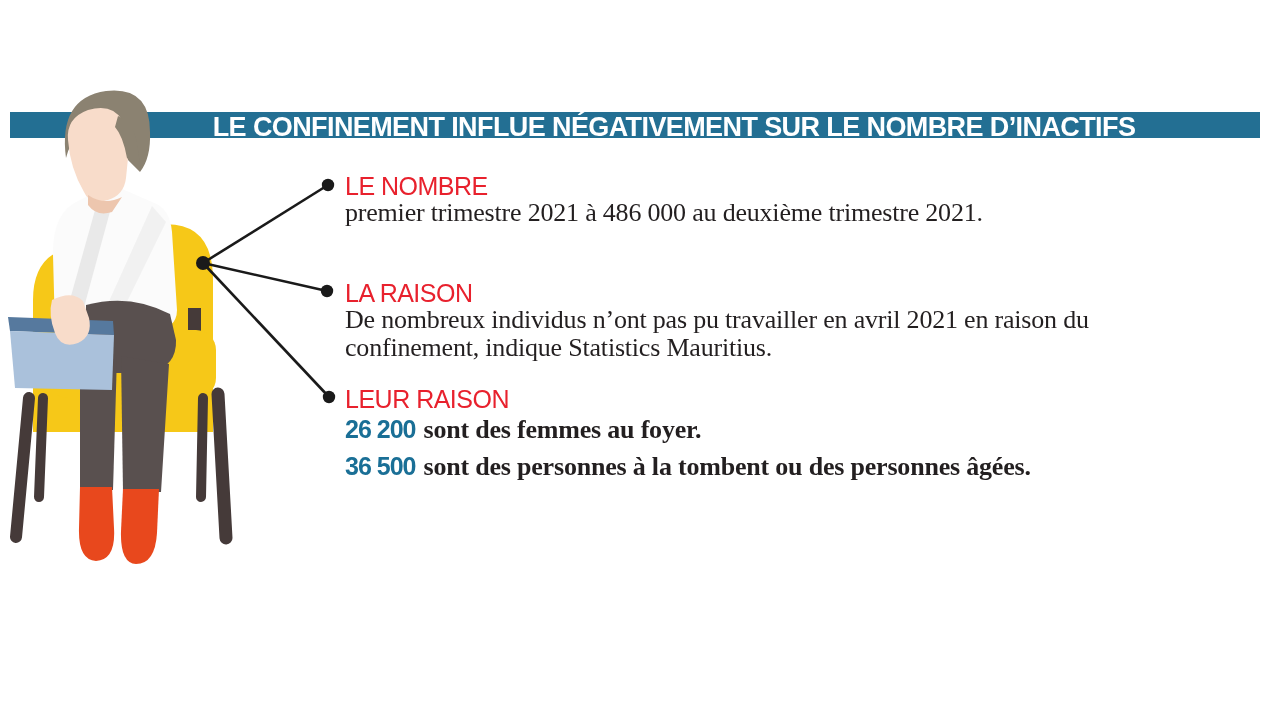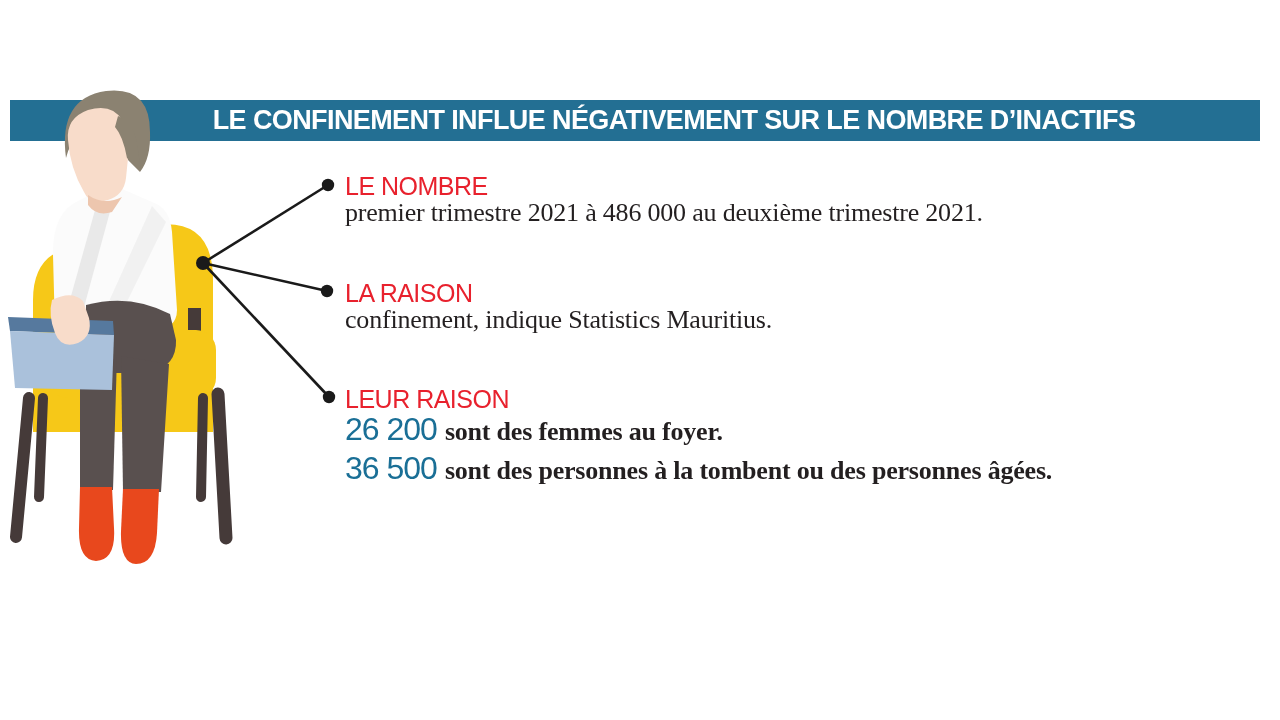--- a/index.html
+++ b/index.html
@@ -5,52 +5,53 @@
   :root{
     --banner-blue:#236f93; --heading-red:#e8212d; --number-blue:#1a6f96;
     --text-dark:#231f20; --line-black:#1a1a1a; --chair-yellow:#f6c818;
     --pants-gray:#59504f; --legs-dark:#453a39; --shoe-orange:#e8481d;
     --folder-face:#aac1db; --folder-edge:#56799e; --skin:#f8dcca;
     --skin-shadow:#edc6ae; --hair:#8b8271; --shirt:#fbfbfb; --shirt-shade:#e9e9e9;
   }
   html,body{margin:0;padding:0;background:#ffffff;}
   #canvas{position:relative;width:1280px;height:720px;background:#ffffff;overflow:hidden;
           font-family:"Liberation Sans",sans-serif;}
-  .banner{position:absolute;left:10px;top:100px;width:1250px;height:41px;
-          background:var(--banner-blue);display:flex;align-items:center;justify-content:center;
+  .banner{position:absolute;left:10px;top:112px;width:1250px;height:26px;
+          background:var(--banner-blue);display:flex;align-items:flex-start;justify-content:center;
           padding-left:78px;box-sizing:border-box;z-index:1;}
   .banner-title{color:#ffffff;font-weight:bold;font-size:27px;letter-spacing:-0.6px;white-space:nowrap;}
   .section{position:absolute;left:345px;z-index:1;}
   .sec-heading{color:var(--heading-red);font-weight:normal;font-size:25px;letter-spacing:-0.5px;
                line-height:26px;white-space:nowrap;}
   .body-line{font-family:"Liberation Serif",serif;color:var(--text-dark);font-size:26px;
              line-height:28.4px;letter-spacing:-0.2px;white-space:nowrap;}
   .profile-list{margin-top:1px;}
   .profile-line{line-height:32.6px;white-space:nowrap;}
-  .num{color:var(--number-blue);font-weight:normal;font-size:32px;letter-spacing:-1px;}
+  .num{color:var(--number-blue);font-weight:bold;font-size:25px;letter-spacing:-1px;}
   .ptxt{font-family:"Liberation Serif",serif;color:var(--text-dark);font-size:26px;
         letter-spacing:-0.2px;margin-left:8px;font-weight:bold;}
   #overlay{position:absolute;left:0;top:0;width:1280px;height:720px;z-index:2;pointer-events:none;}
 </style>
 </head>
 <body>
 
 <div id="canvas">
 
   <div class="banner">
     <span class="banner-title">LE CONFINEMENT INFLUE NÉGATIVEMENT SUR LE NOMBRE D’INACTIFS</span>
   </div>
 
   <div class="section" style="top:173px;">
     <div class="sec-heading">LE NOMBRE</div>
     <div class="body-line">premier trimestre 2021 à 486 000 au deuxième trimestre 2021.</div>
   </div>
 
   <div class="section" style="top:280px;">
     <div class="sec-heading">LA RAISON</div>
+    <div class="body-line">De nombreux individus n’ont pas pu travailler en avril 2021 en raison du</div>
     <div class="body-line">confinement, indique Statistics Mauritius.</div>
   </div>
 
   <div class="section" style="top:386px;">
     <div class="sec-heading">LEUR RAISON</div>
     <div class="profile-list">
       <div class="profile-line">
         <span class="num">26 200</span><span class="ptxt">sont des femmes au foyer.</span>
       </div>
       <div class="profile-line">

